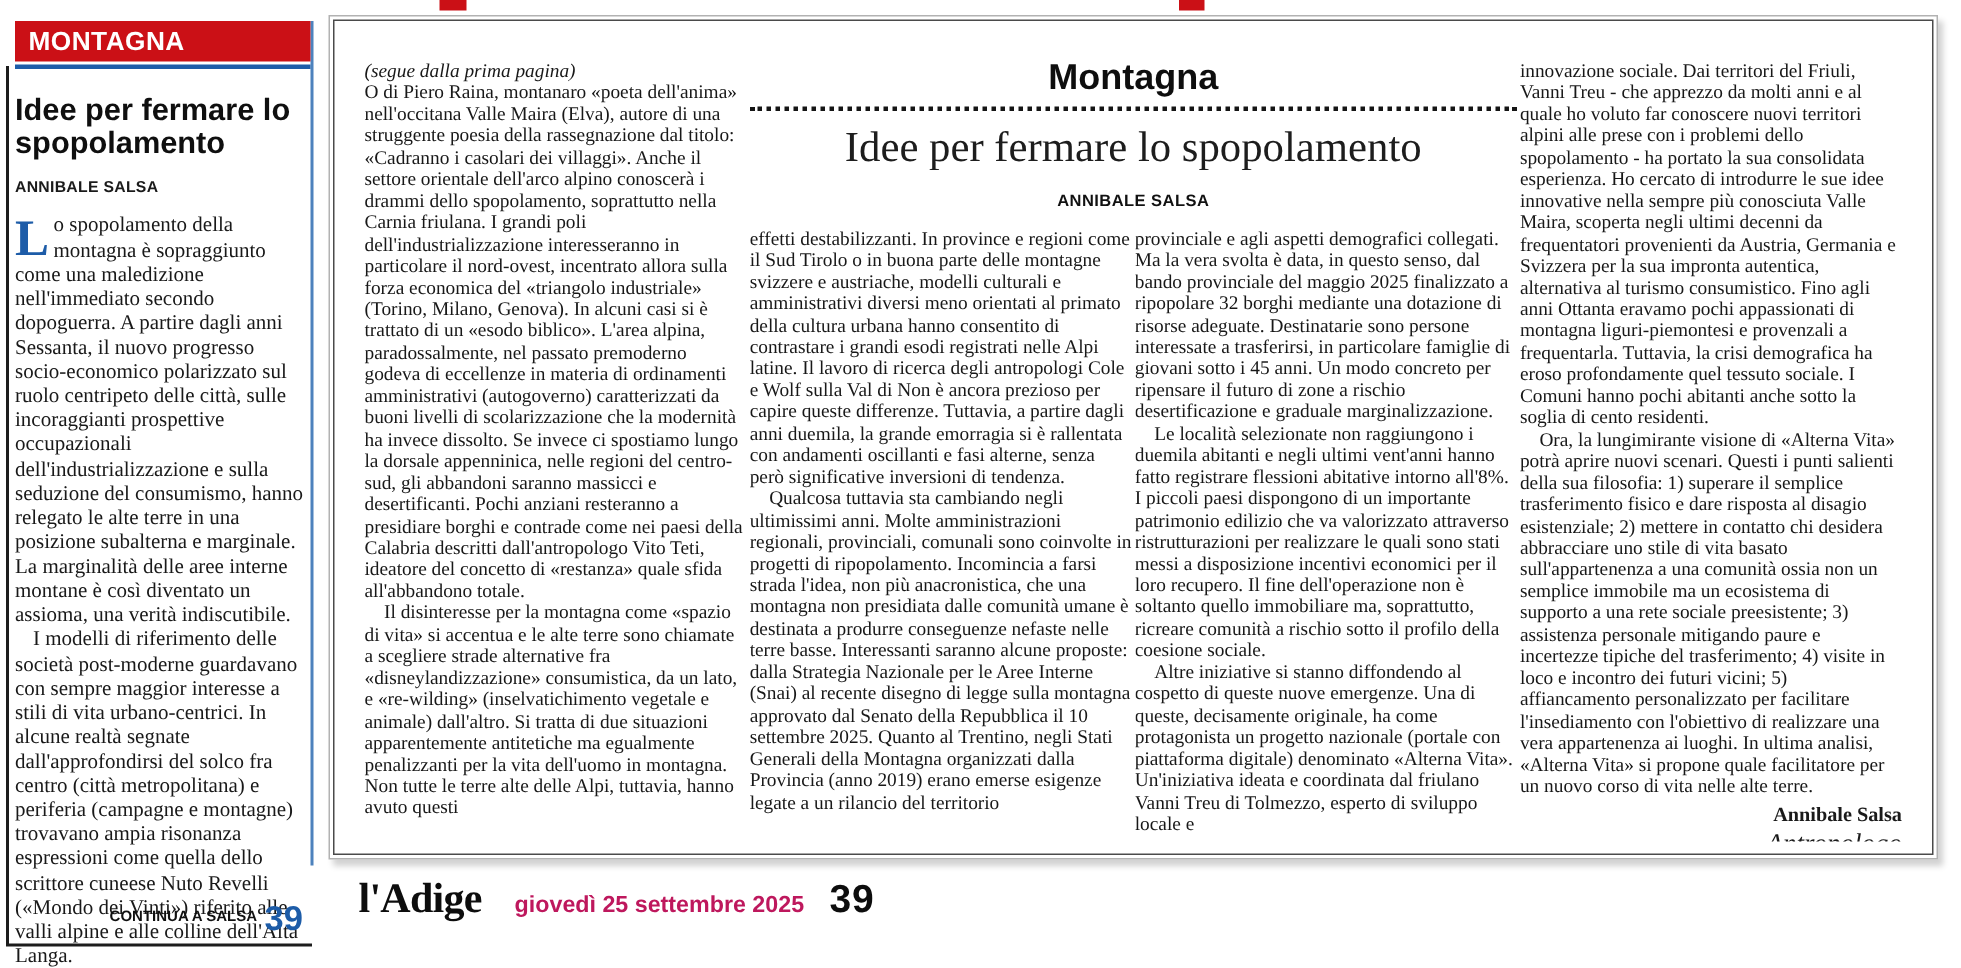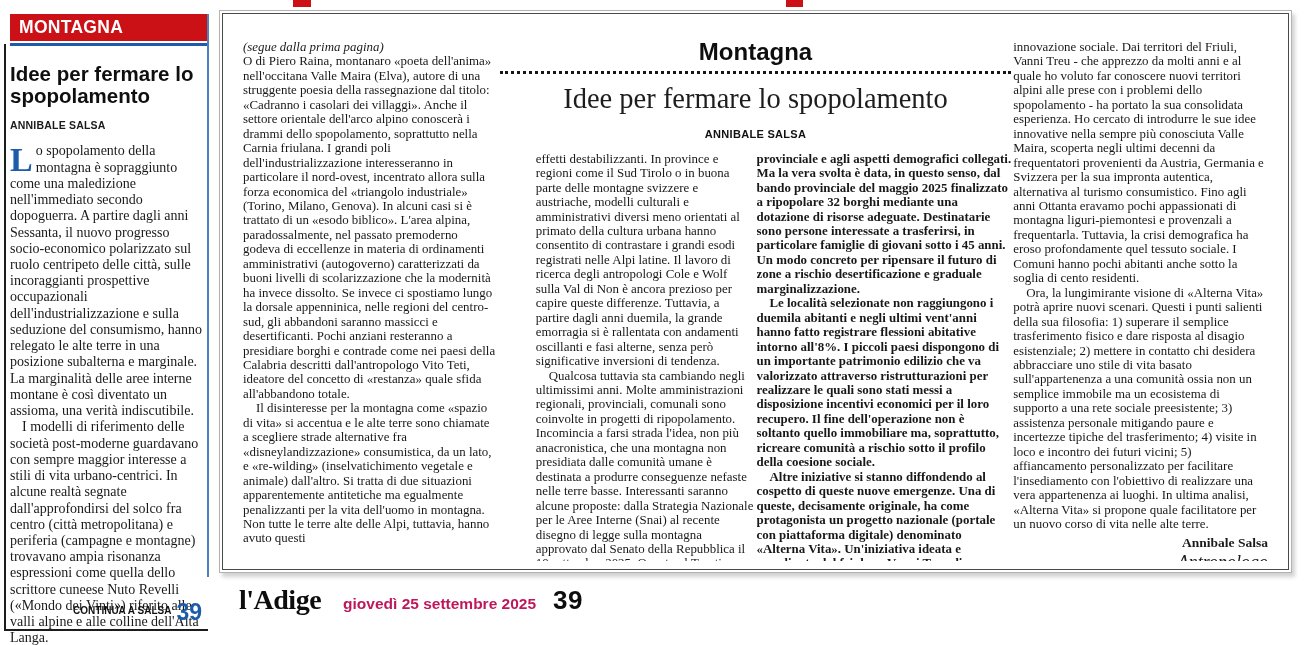--- a/index.html
+++ b/index.html
@@ -33,22 +33,22 @@
   
   #clipping{position:absolute;left:219px;top:10px;width:1071px;height:561px;background:#fff;
             border:1px solid #b2b2b2;box-shadow:3px 4px 4px rgba(0,0,0,.18);}
   #clipping-inner{position:absolute;inset:2px;border:1px solid #4a4a4a;overflow:hidden;}
   #grid{display:grid;grid-template-columns:repeat(4,1fr);grid-template-rows:auto 1fr;
         column-gap:2px;padding:26px 20px 8px;height:100%;box-sizing:border-box;}
   .acol{overflow:hidden;}
   .acol p{margin:0;font-size:12.9px;line-height:1.12;color:#181818;}
   .acol p.indent{text-indent:13px;}
   .col1{grid-column:1;grid-row:1/3;}
-  .col2{grid-column:2;grid-row:2;margin-left:36px;}
-  .col3{grid-column:3;grid-row:2;font-weight:bold;}
+  .col2{grid-column:2;grid-row:2;}
+  .col3{grid-column:3;grid-row:2;}
   .col4{grid-column:4;grid-row:1/3;}
   .note{font:italic 13px/1.2 "Liberation Serif",serif;margin:0 0 10px 0;color:#161616;}
   #art-header{grid-column:2/4;grid-row:1;}
   .kicker{text-align:center;font:bold 24px/1 "Liberation Sans",sans-serif;color:#0e0e0e;}
   .dotted-rule{height:0;border-bottom:3px dotted #151515;margin-top:7px;}
   .headline{text-align:center;font:28.5px/1.08 "Liberation Serif",serif;color:#1d1d1d;margin-top:10px;}
   .art-byline{text-align:center;font:bold 11px/1 "Liberation Sans",sans-serif;letter-spacing:.3px;
               margin:14px 0 12px 0;color:#111;}
   .sig{margin-top:4px;text-align:right;}
   .sig .sig-name{font-weight:bold;font-size:13.5px;line-height:1.2;}

